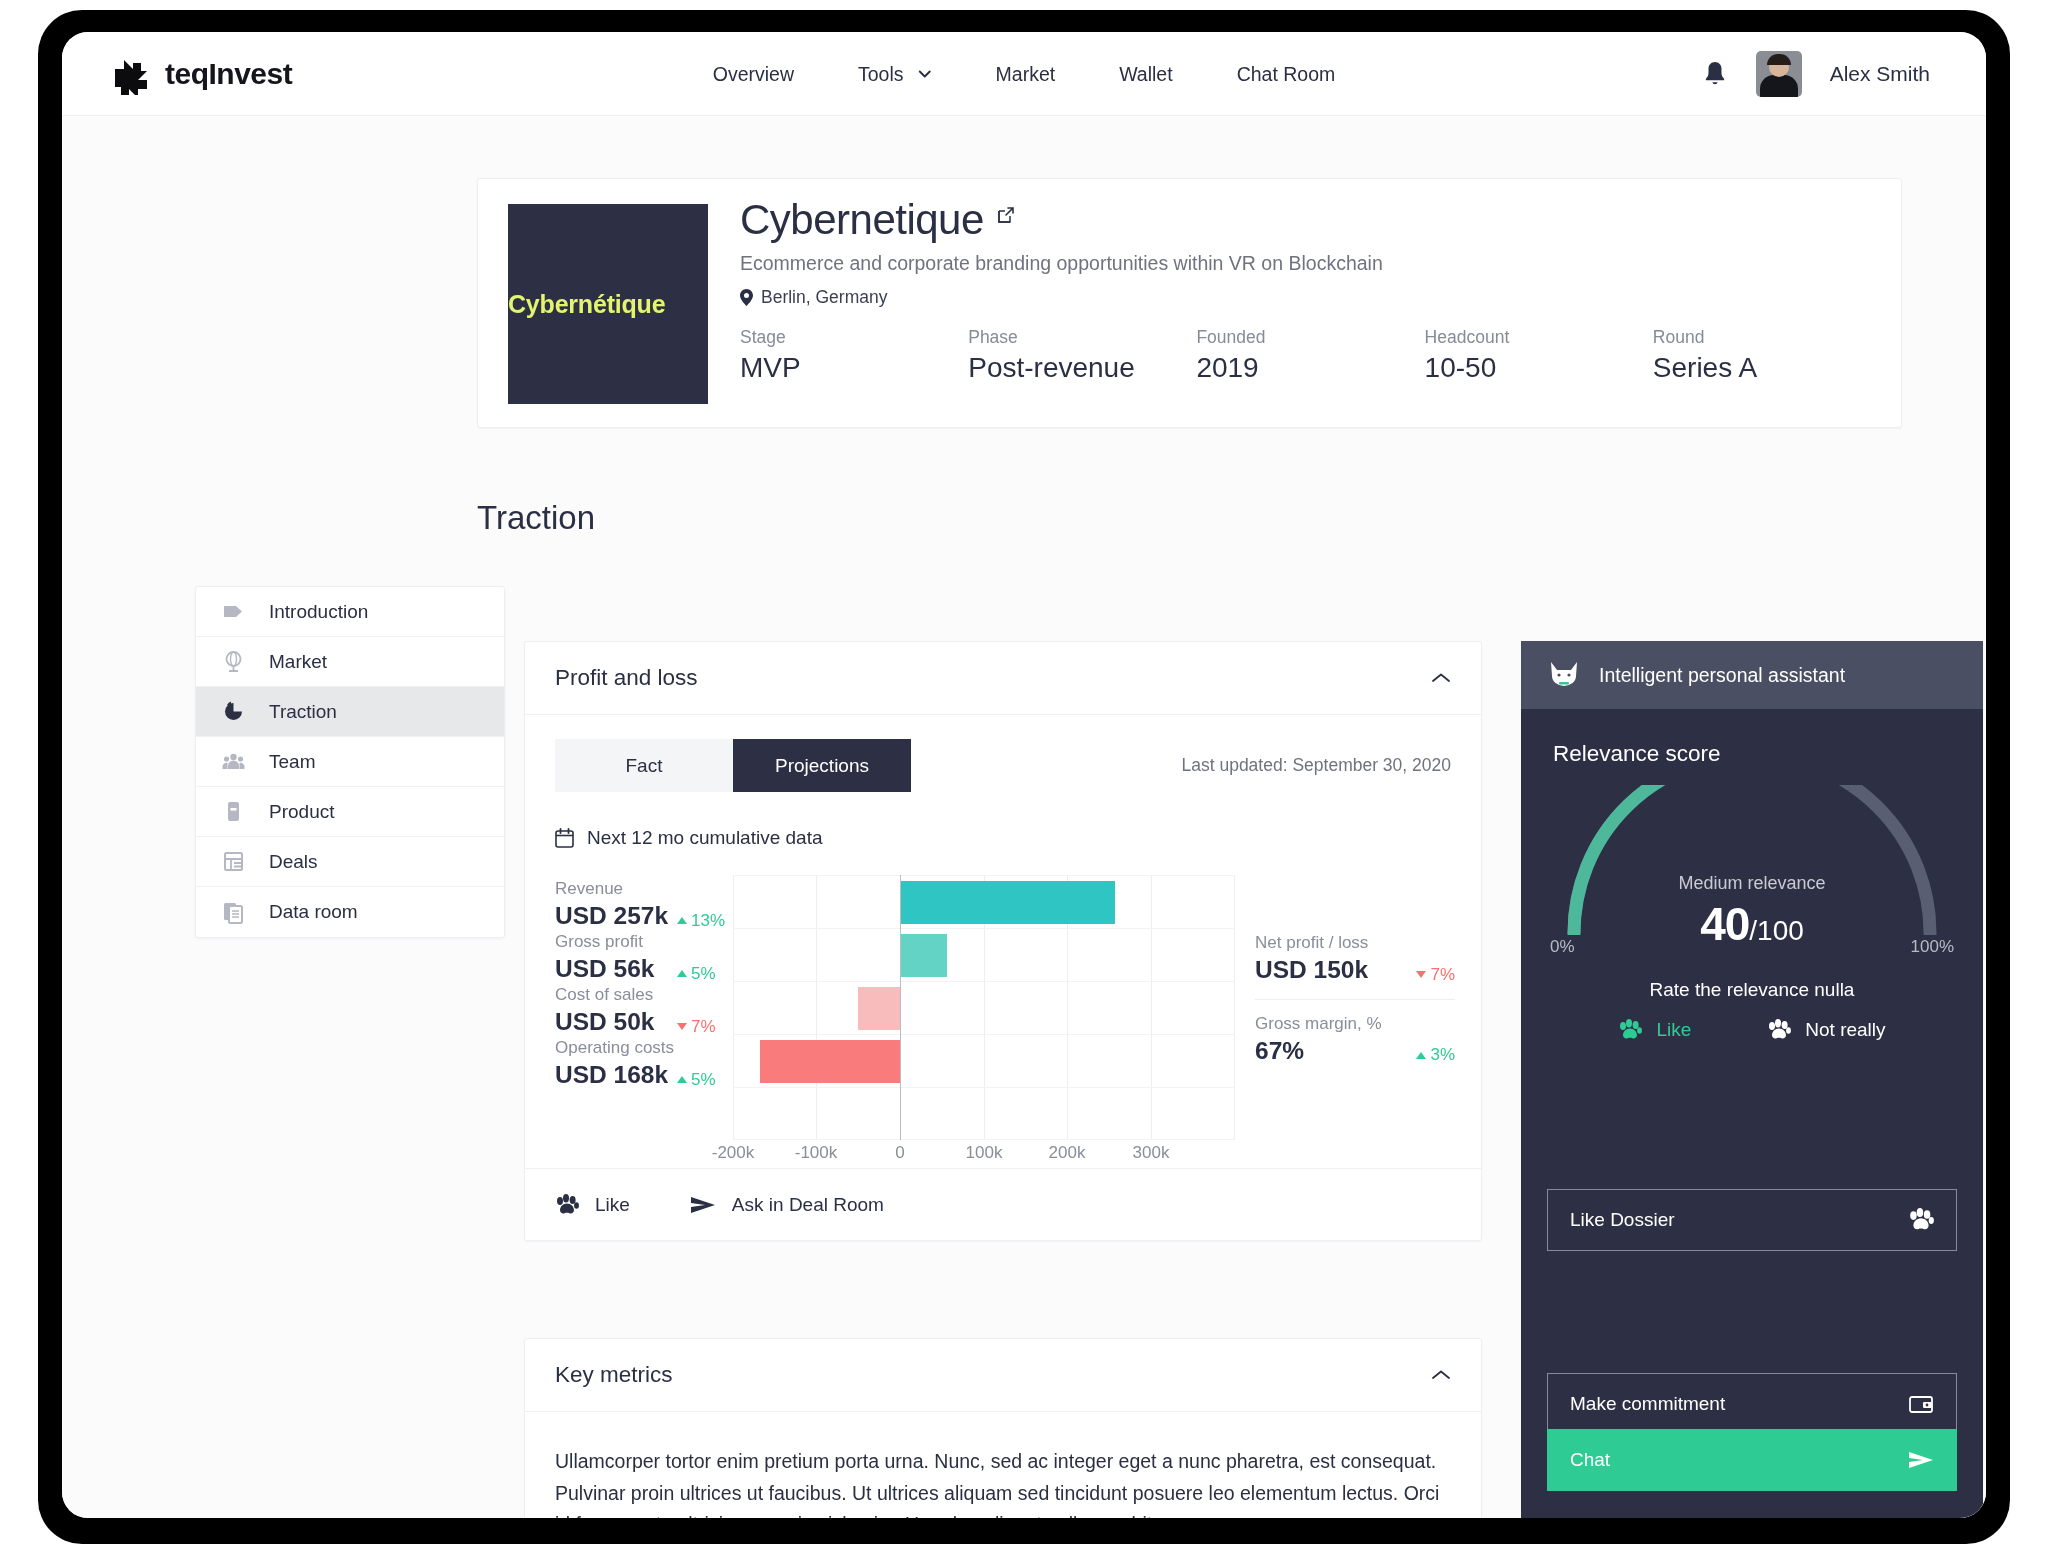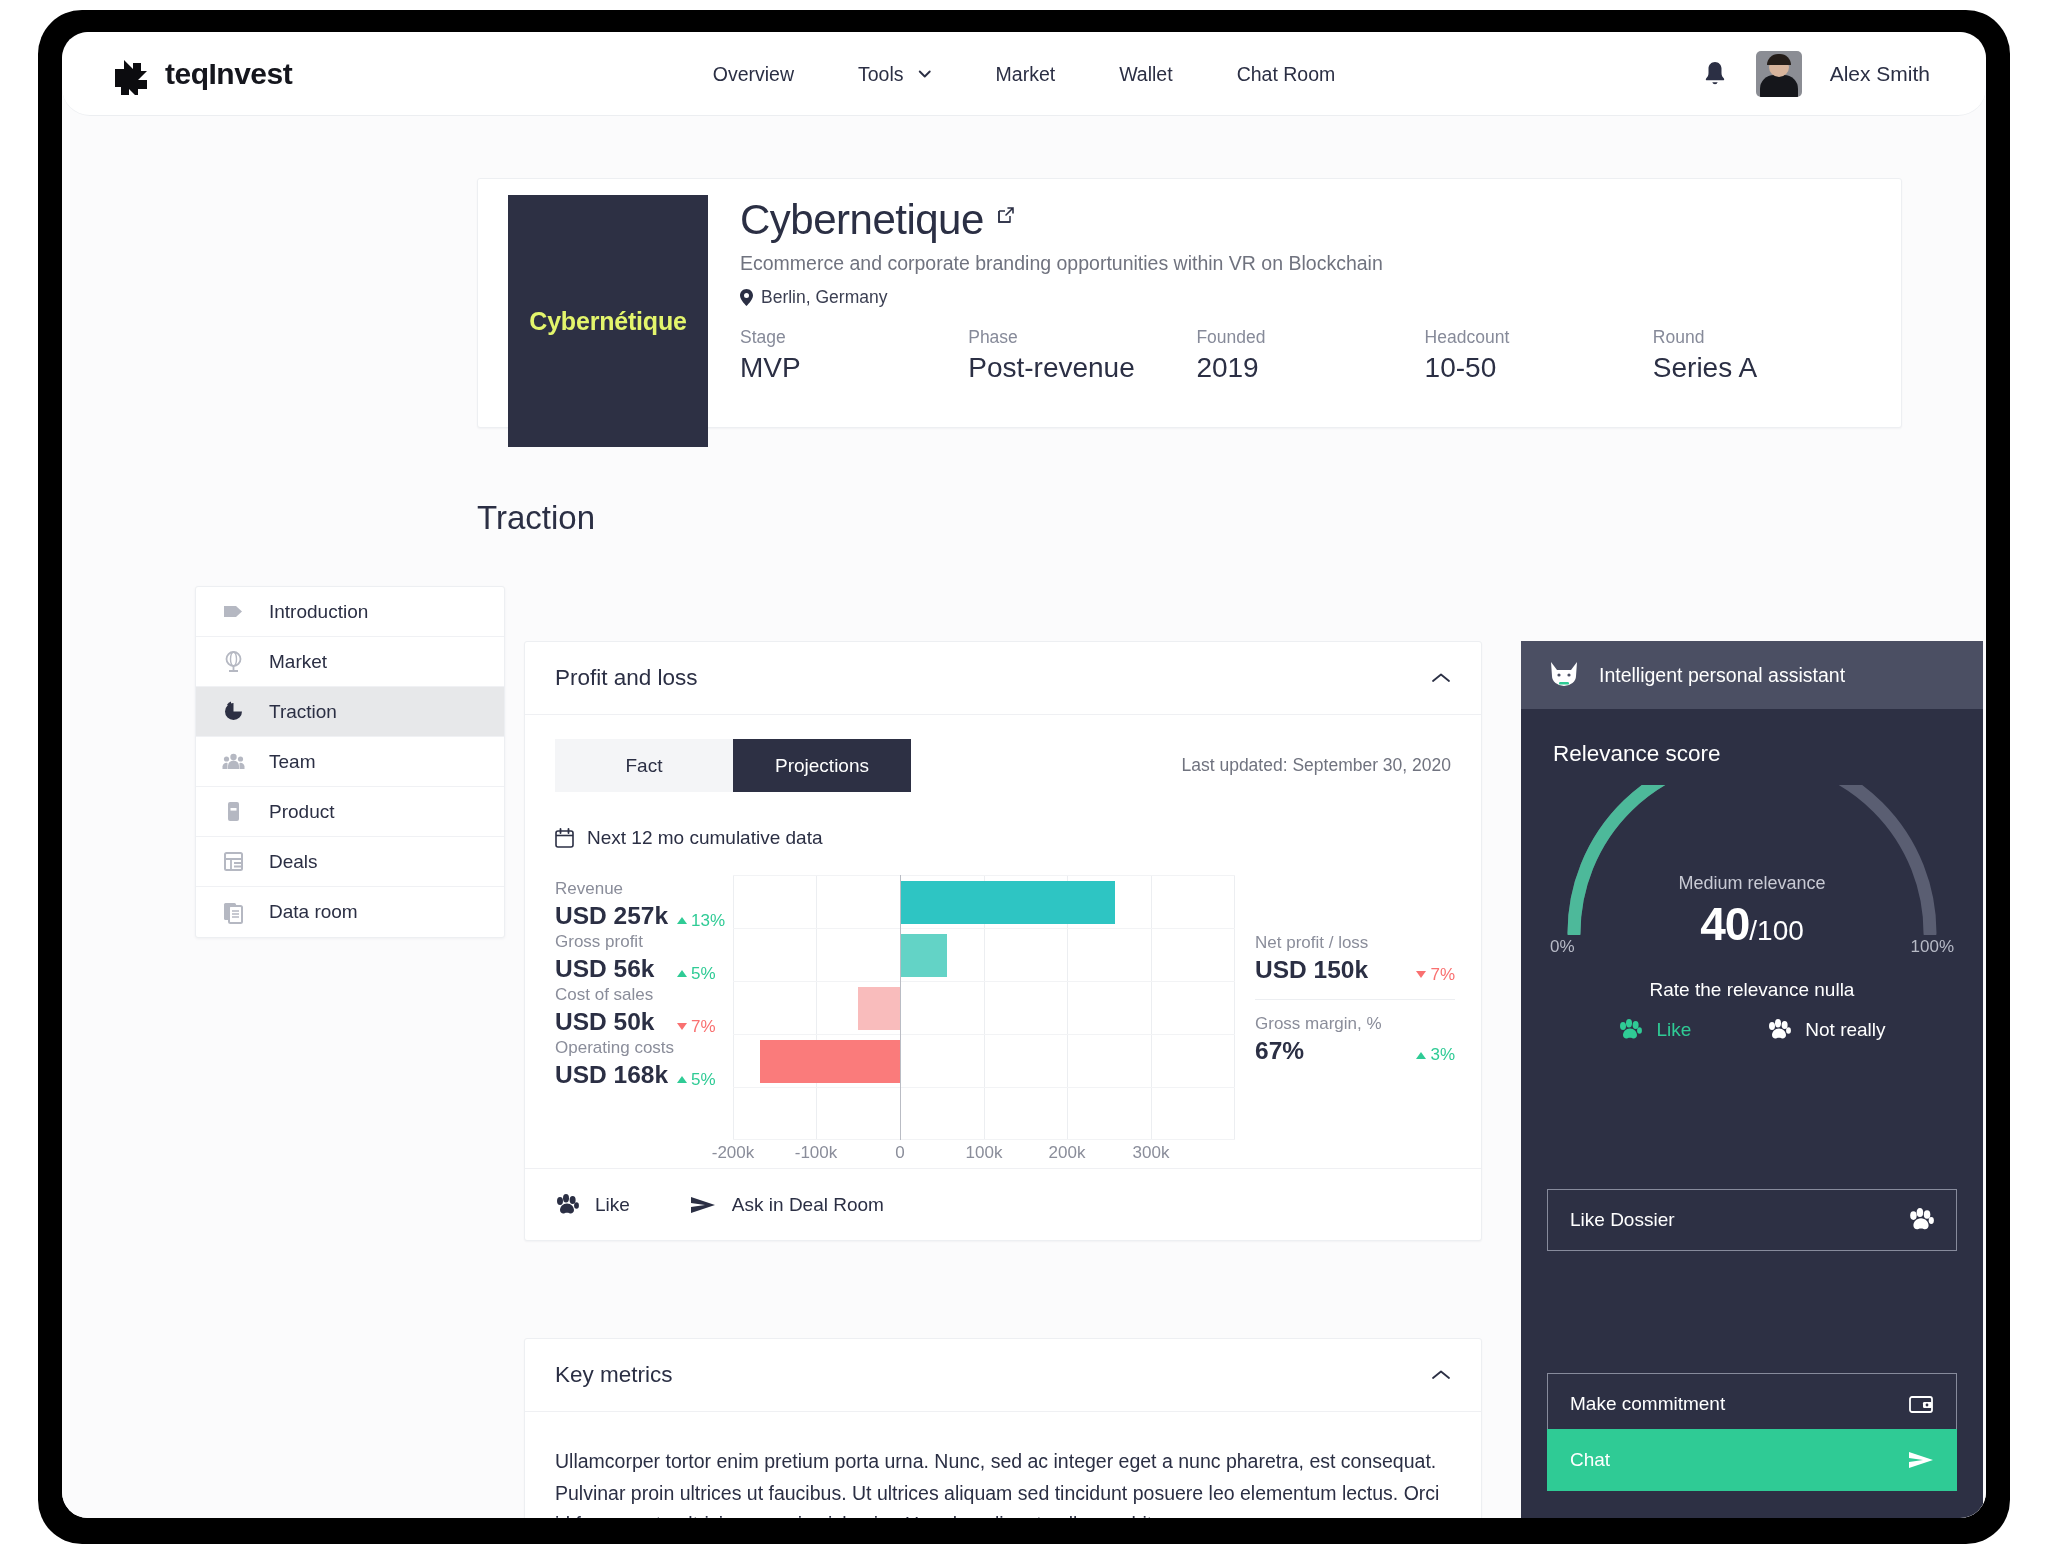--- a/index.html
+++ b/index.html
@@ -26,21 +26,21 @@
     border-radius: 26px;
     overflow: hidden;
   }
 
   
   #topnav {
     position: absolute; left: 0; top: 0;
     width: 100%; height: 84px;
     background: #ffffff;
     border-bottom: 1px solid #eceef1;
-    display: flex; align-items: center; border-radius: 28px;
+    display: flex; align-items: center;
   }
   .logo-wrap { display:flex; align-items:center; margin-left: 50px; }
   .logo-mark { width: 42px; height: 42px; margin-right: 11px; }
   .logo-text { font-size: 30px; font-weight: 700; color: #15161d; letter-spacing:-.5px;}
 
   .nav-links {
     position: absolute; left: 50%; top: 50%;
     transform: translate(-50%,-50%);
     display: flex; align-items: center; gap: 0px;
   }
@@ -70,23 +70,23 @@
   #page { position:absolute; top:84px; left:0; right:0; bottom:0; background:#fbfbfc; }
 
   
   #company-card {
     position: absolute; left: 415px; top: 62px;
     width: 1425px; height: 250px;
     background: #fff; border: 1px solid #edeff2; border-radius: 3px;
     box-shadow: 0 1px 2px rgba(30,36,60,.04);
   }
   #company-logo {
-    position:absolute; left:30px; top:16px;
-    width:200px; height:252px; background:#2d3044;
-    display:flex; align-items:center; justify-content:center;
+    position:absolute; left:30px; top:25px;
+    width:200px; height:200px; background:#2d3044;
+    display:flex; align-items:center; 
   }
   #company-logo span{ color:#e3f56c; font-size:25px; font-weight:700; letter-spacing:-.2px;}
   .co-info { position:absolute; left:262px; top:18px; right:20px; }
   .co-title-row { display:flex; align-items:flex-start; gap:12px;}
   .co-title { font-size: 42px; font-weight: 400; color:#2b2f44; letter-spacing:-.5px; line-height:1.1;}
   .ext-link { width:20px; height:20px; margin-top:8px;}
   .co-sub { margin-top:9px; font-size:19.5px; color:#70737f; }
   .co-loc { margin-top:12px; font-size:17.5px; color:#3b3f52; display:flex; align-items:center; gap:8px;}
   .pin { width:13px; height:17px; }
 

